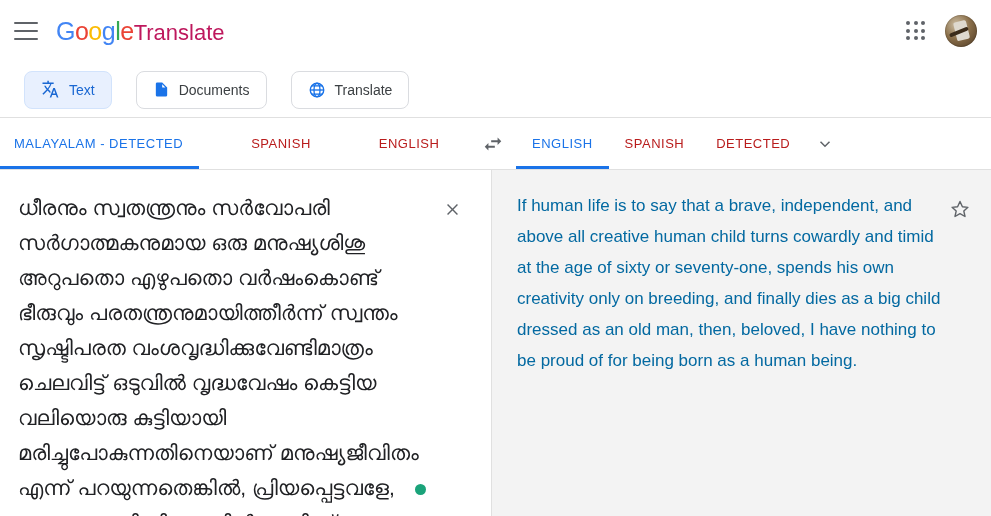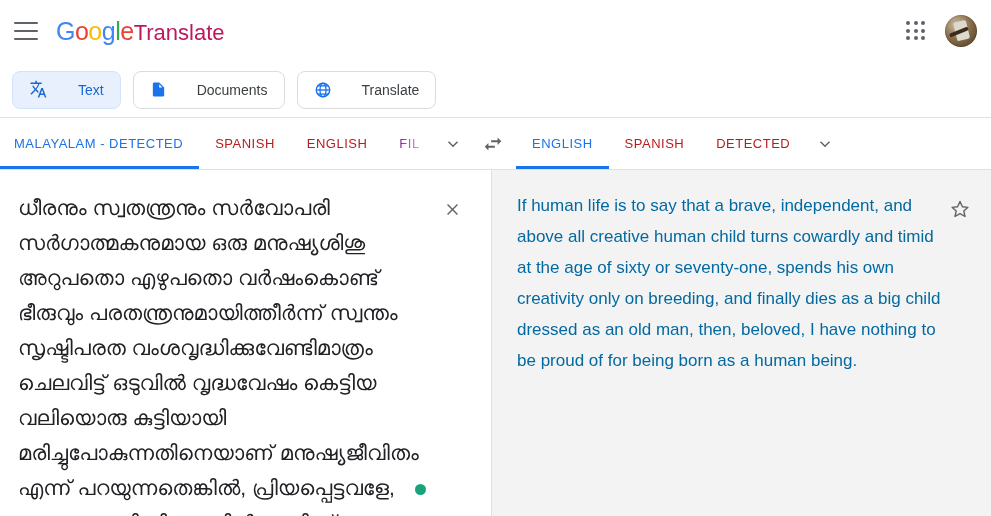--- a/index.html
+++ b/index.html
@@ -50,35 +50,35 @@
   }
 
   
   .modebar {
     position:absolute; left:0; top:62px; width:991px; height:56px;
     display:flex; align-items:center; background:#fff;
     border-bottom:1px solid #e0e0e0;
   }
   .chip {
     display:flex; align-items:center; height:38px; padding:0 16px;
-    border:1px solid #dadce0; border-radius:8px; margin-left:12px;
-    font-size:14px; color:#3c4043; cursor:pointer; background:#fff; white-space:nowrap;gap:21px;
+    border:1px solid #dadce0; border-radius:8px; margin-left:24px;
+    font-size:14px; color:#3c4043; cursor:pointer; background:#fff; white-space:nowrap;
   }
   .chip.active { background:#e8f0fe; border-color:#d2e3fc; color:#1967d2; }
   .chip .lbl { margin-left:9px; }
   .chip svg { display:block; }
 
   
   .langbar {
     position:absolute; left:0; top:118px; width:991px; height:52px;
     display:flex; align-items:stretch; background:#fff;
     border-bottom:1px solid #e0e0e0;
   }
   .lang-side { display:flex; align-items:center; position:relative; height:100%; }
-  .lang-left { width:470px; overflow:hidden; }
+  .lang-left { width:470px; overflow:hidden;gap:36px; }
   .lang-right { flex:1; }
   .lang-item {
     position:relative; height:100%; display:flex; align-items:center;
     padding:0 16px; font-size:13px; letter-spacing:.5px; color:#b91c1c;
     cursor:pointer; white-space:nowrap;
   }
   .lang-item.first { padding-left:14px; }
   .lang-item.selected { color:#1a73e8; }
   .lang-item.selected::after {
     content:""; position:absolute; left:0; right:0; bottom:0; height:3px; background:#1a73e8;

